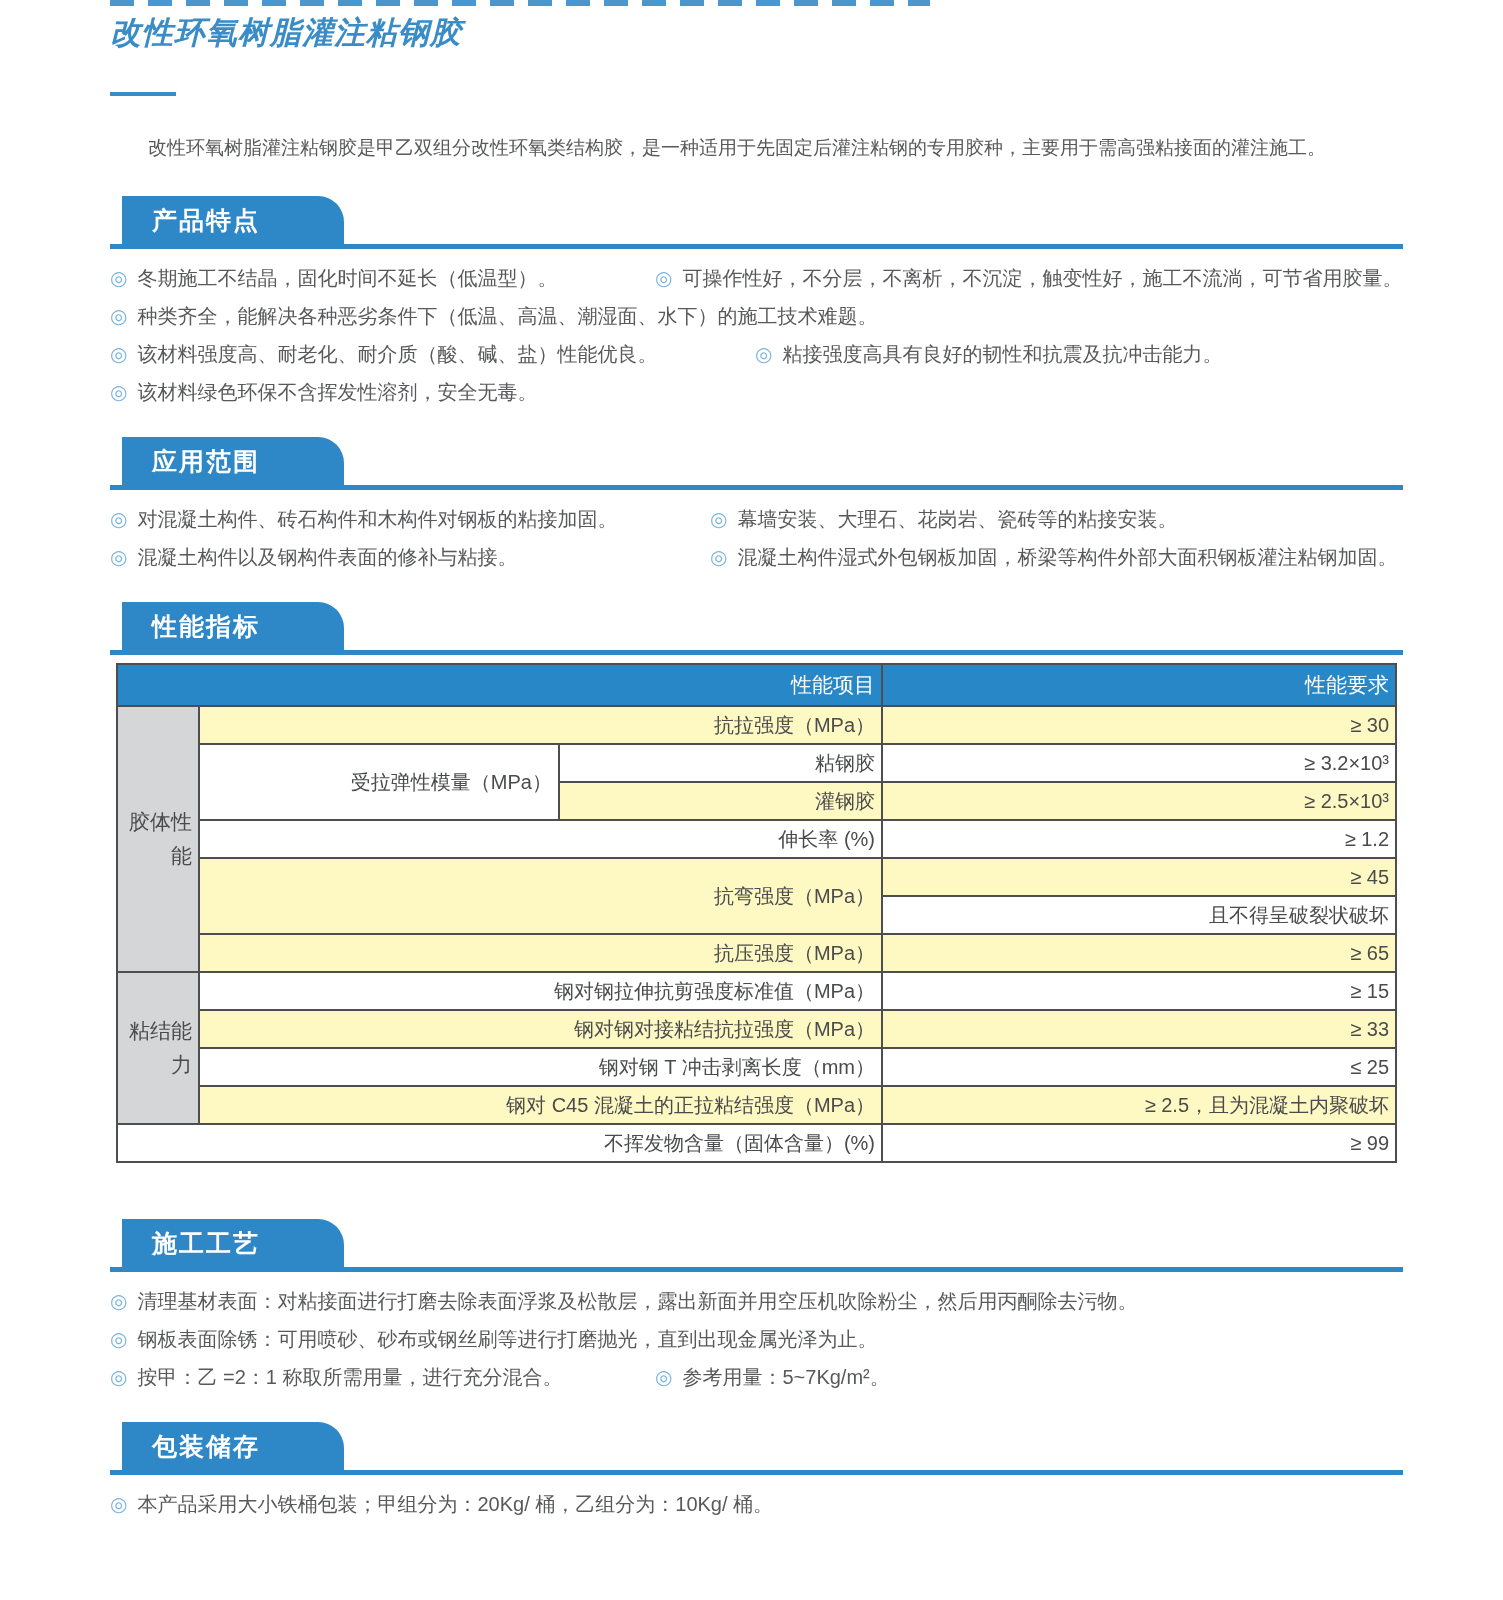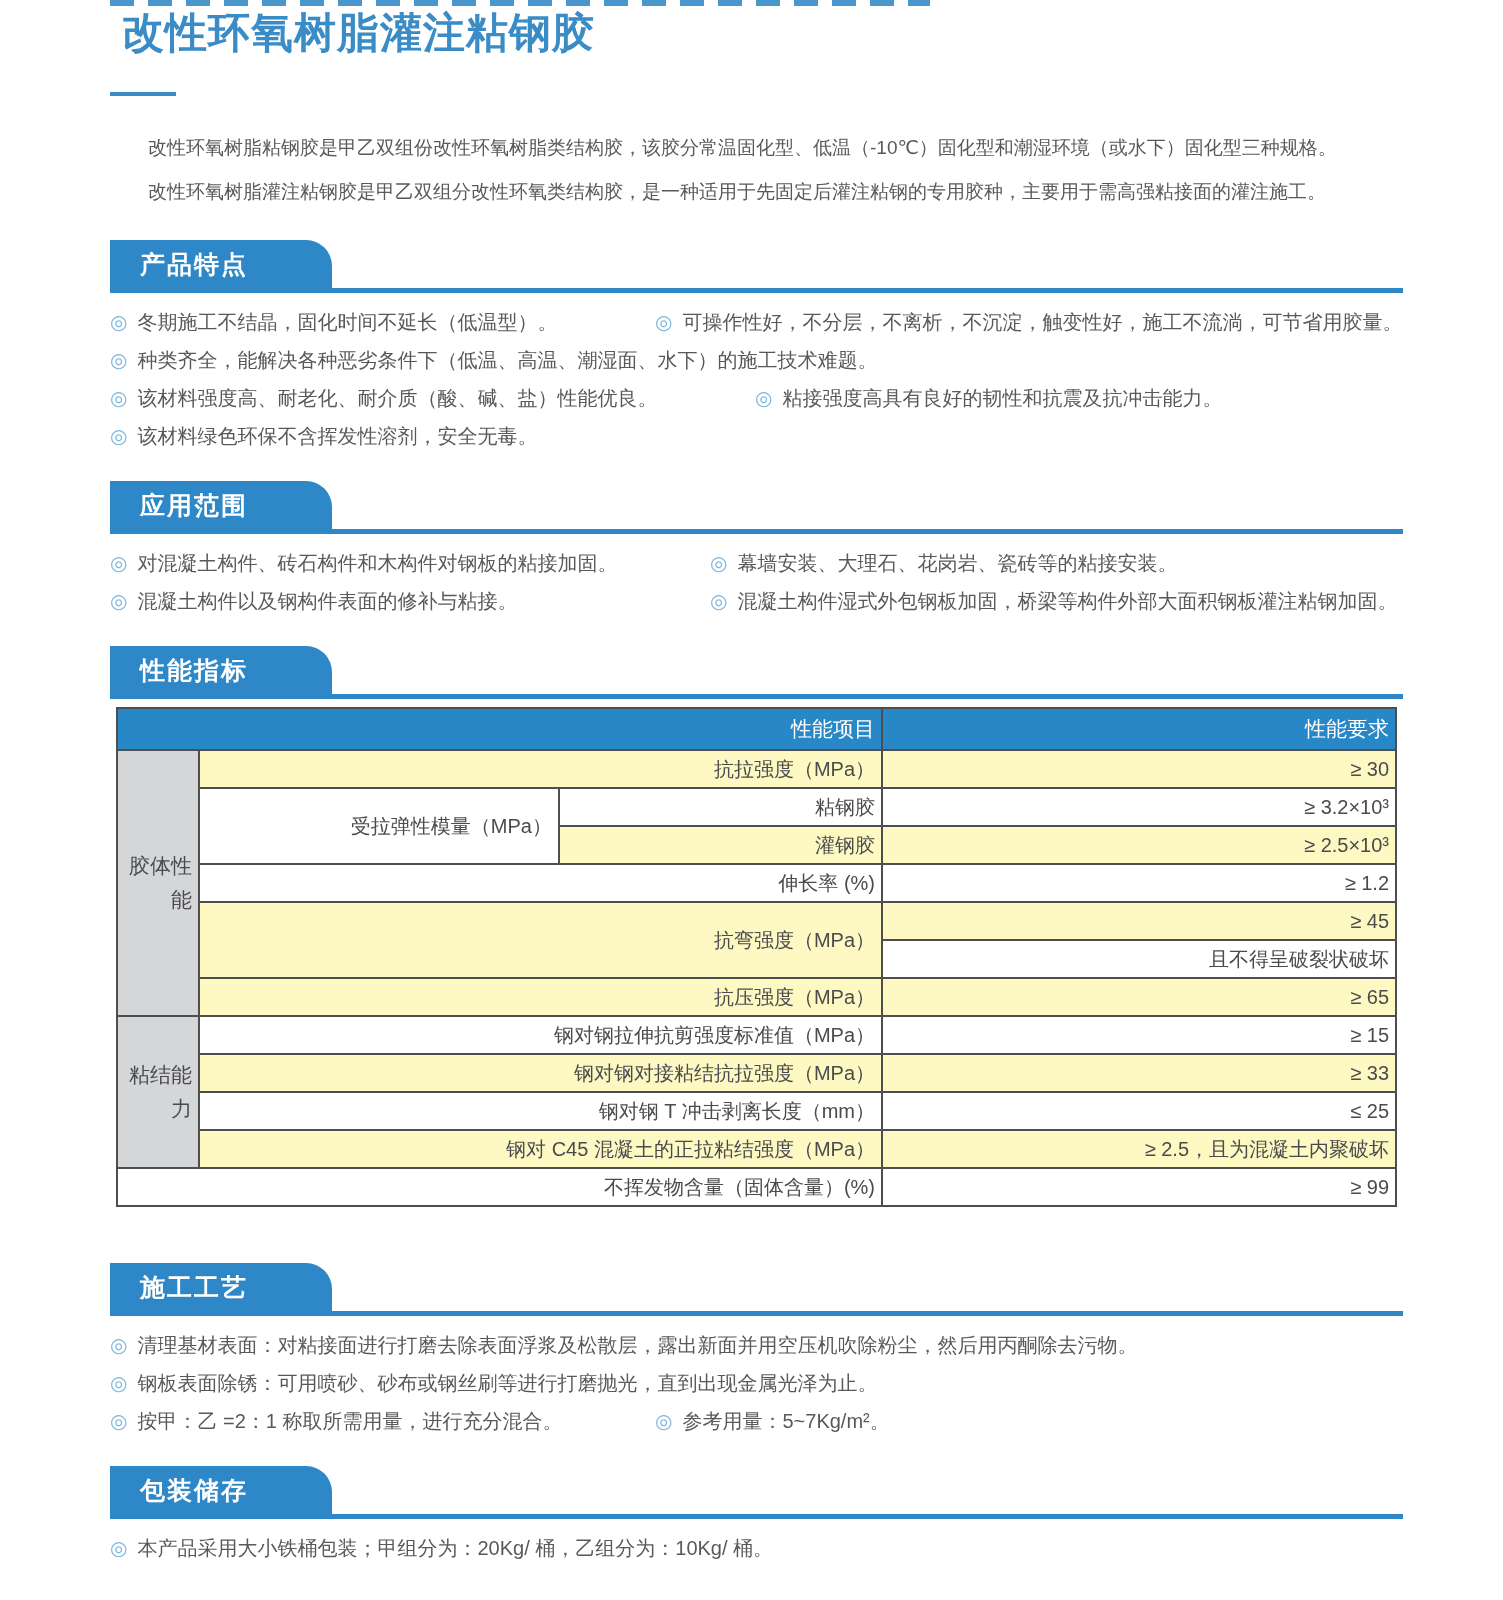--- a/index.html
+++ b/index.html
@@ -8,36 +8,36 @@
     font-family:"Liberation Sans","DejaVu Sans",sans-serif;
     color:#58595b;position:relative;
   }
   .content{position:relative;padding:0 100px 0 110px;width:1293px;}
   
   .top-frag{
     position:absolute;top:0;left:110px;width:820px;height:6px;
     background:repeating-linear-gradient(90deg,#4a97cd 0 24px,transparent 24px 38px);
   }
   h1.doc-title{
-    margin:8px 0 0 12px;font-size:42px;line-height:50px;font-weight:bold;
-    color:#3a8cc7;letter-spacing:1px;
+    margin:8px 0 0 0;font-size:31px;line-height:50px;font-weight:bold;
+    color:#3a8cc7;letter-spacing:1px;font-style:italic;
   }
   .title-underline{margin-top:34px;width:66px;height:4px;background:#3a8cc7;}
   .intro p{
     margin:0;font-size:19px;line-height:44px;text-indent:2em;
     text-align:justify;color:#58595b;
   }
   .intro{margin-top:30px;}
   
   .sec-head{
     margin-top:26px;position:relative;height:48px;
     border-bottom:5px solid #2e87c6;
   }
   .sec-tab{
-    position:absolute;left:0;bottom:0;height:48px;min-width:148px;
+    position:absolute;left:12px;bottom:0;height:48px;min-width:148px;
     background:#2e87c6;border-top-right-radius:26px;
     display:flex;align-items:center;padding:0 44px 0 30px;
     color:#ffffff;font-size:25px;font-weight:bold;letter-spacing:2px;
   }
   
   .blist{margin-top:10px;}
   .brow{display:flex;align-items:flex-start;}
   .bitem{display:flex;align-items:flex-start;line-height:30px;padding:4px 0;font-size:20px;}
   .bullet{color:#7ab5dc;font-size:20px;margin-right:10px;flex:0 0 auto;}
   .btext{color:#58595b;}
@@ -67,21 +67,20 @@
 <body>
 
 <div class="top-frag"></div>
 
 <div class="content">
 
   <h1 class="doc-title">改性环氧树脂灌注粘钢胶</h1>
   <div class="title-underline"></div>
 
   <div class="intro">
-    <p>改性环氧树脂粘钢胶是甲乙双组份改性环氧树脂类结构胶，该胶分常温固化型、低温（-10℃）固化型和潮湿环境（或水下）固化型三种规格。</p>
     <p>改性环氧树脂灌注粘钢胶是甲乙双组分改性环氧类结构胶，是一种适用于先固定后灌注粘钢的专用胶种，主要用于需高强粘接面的灌注施工。</p>
   </div>
 
   <div class="sec-head">
     <div class="sec-tab">
       <span>产品特点</span>
     </div>
   </div>
   <div class="blist">
     <div class="brow">

